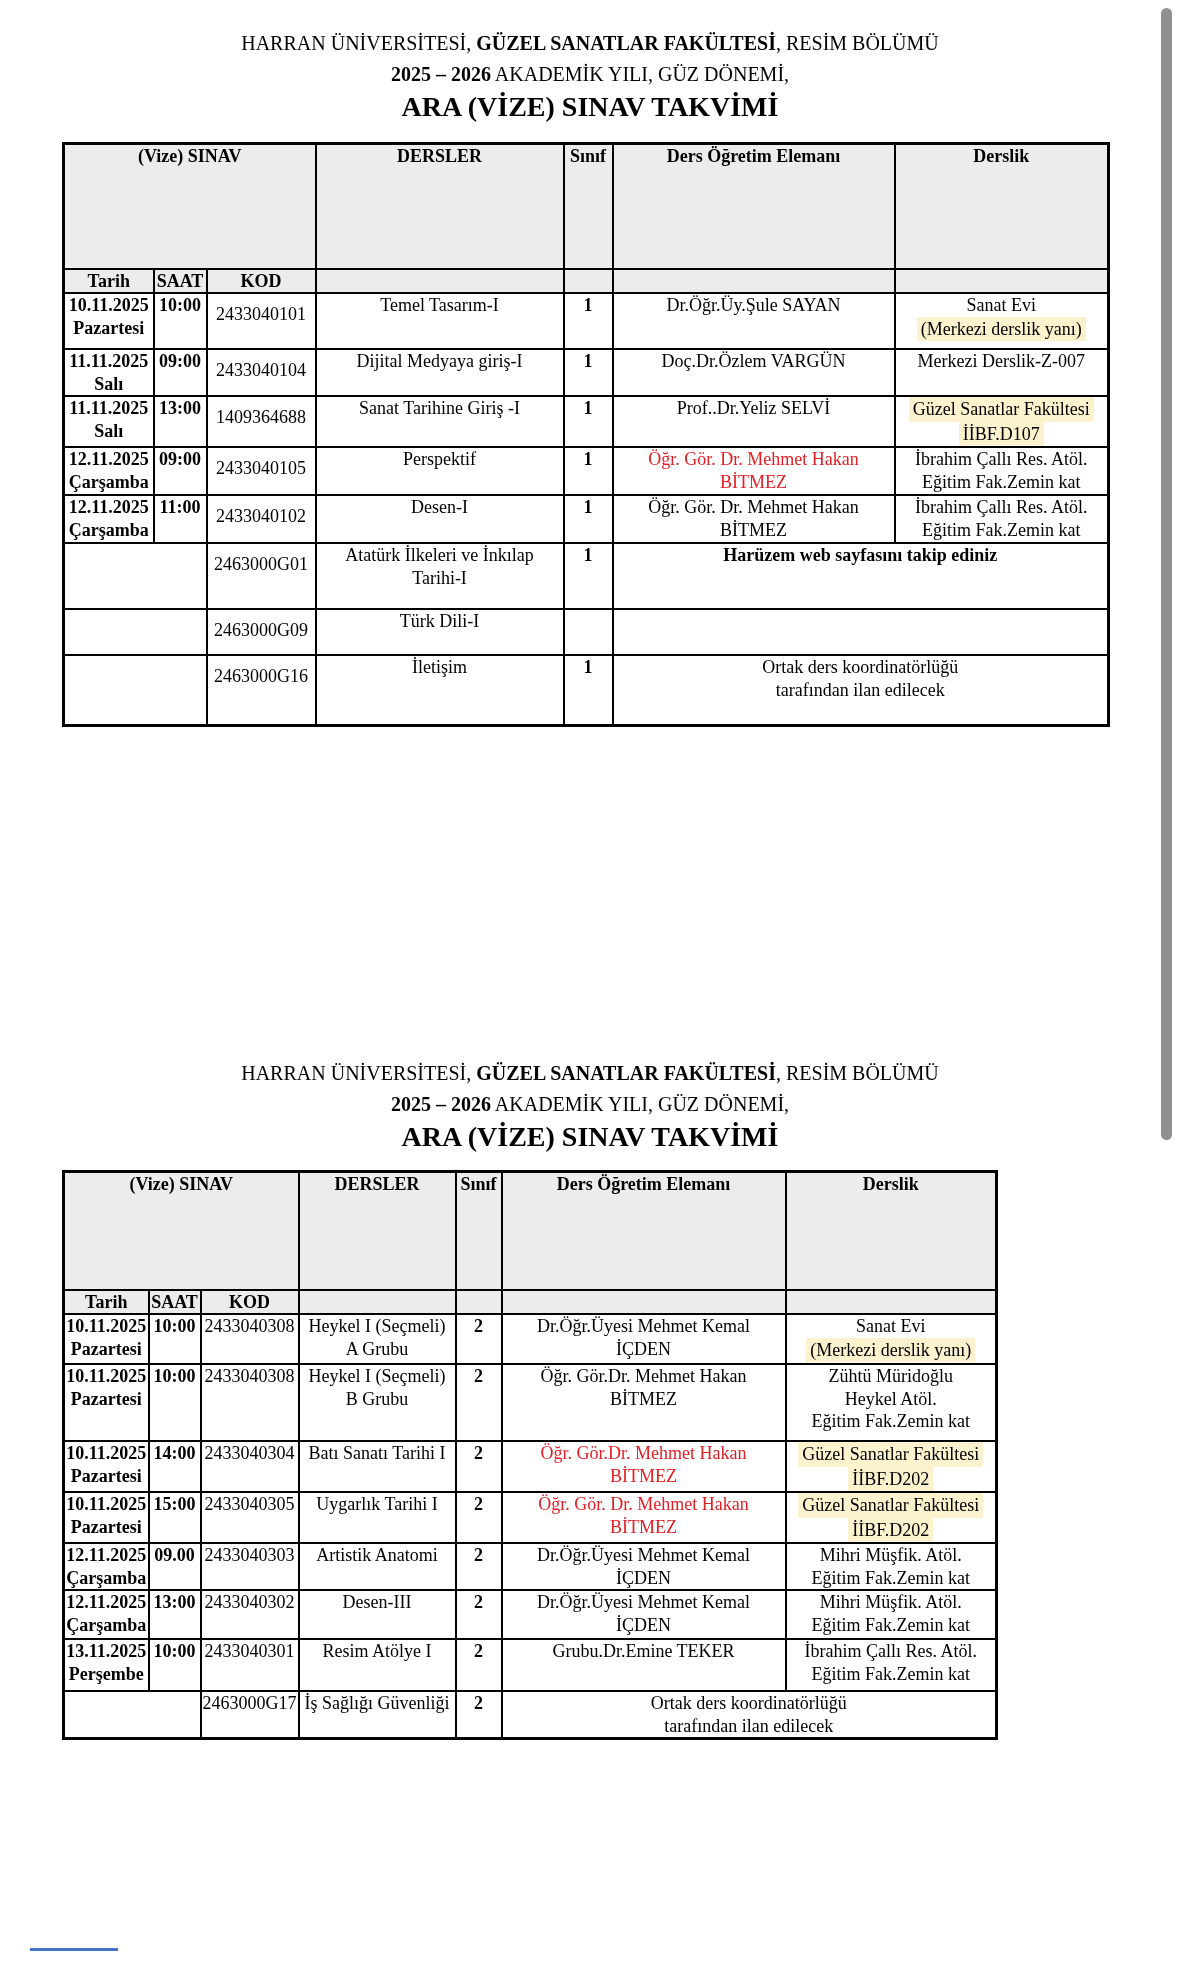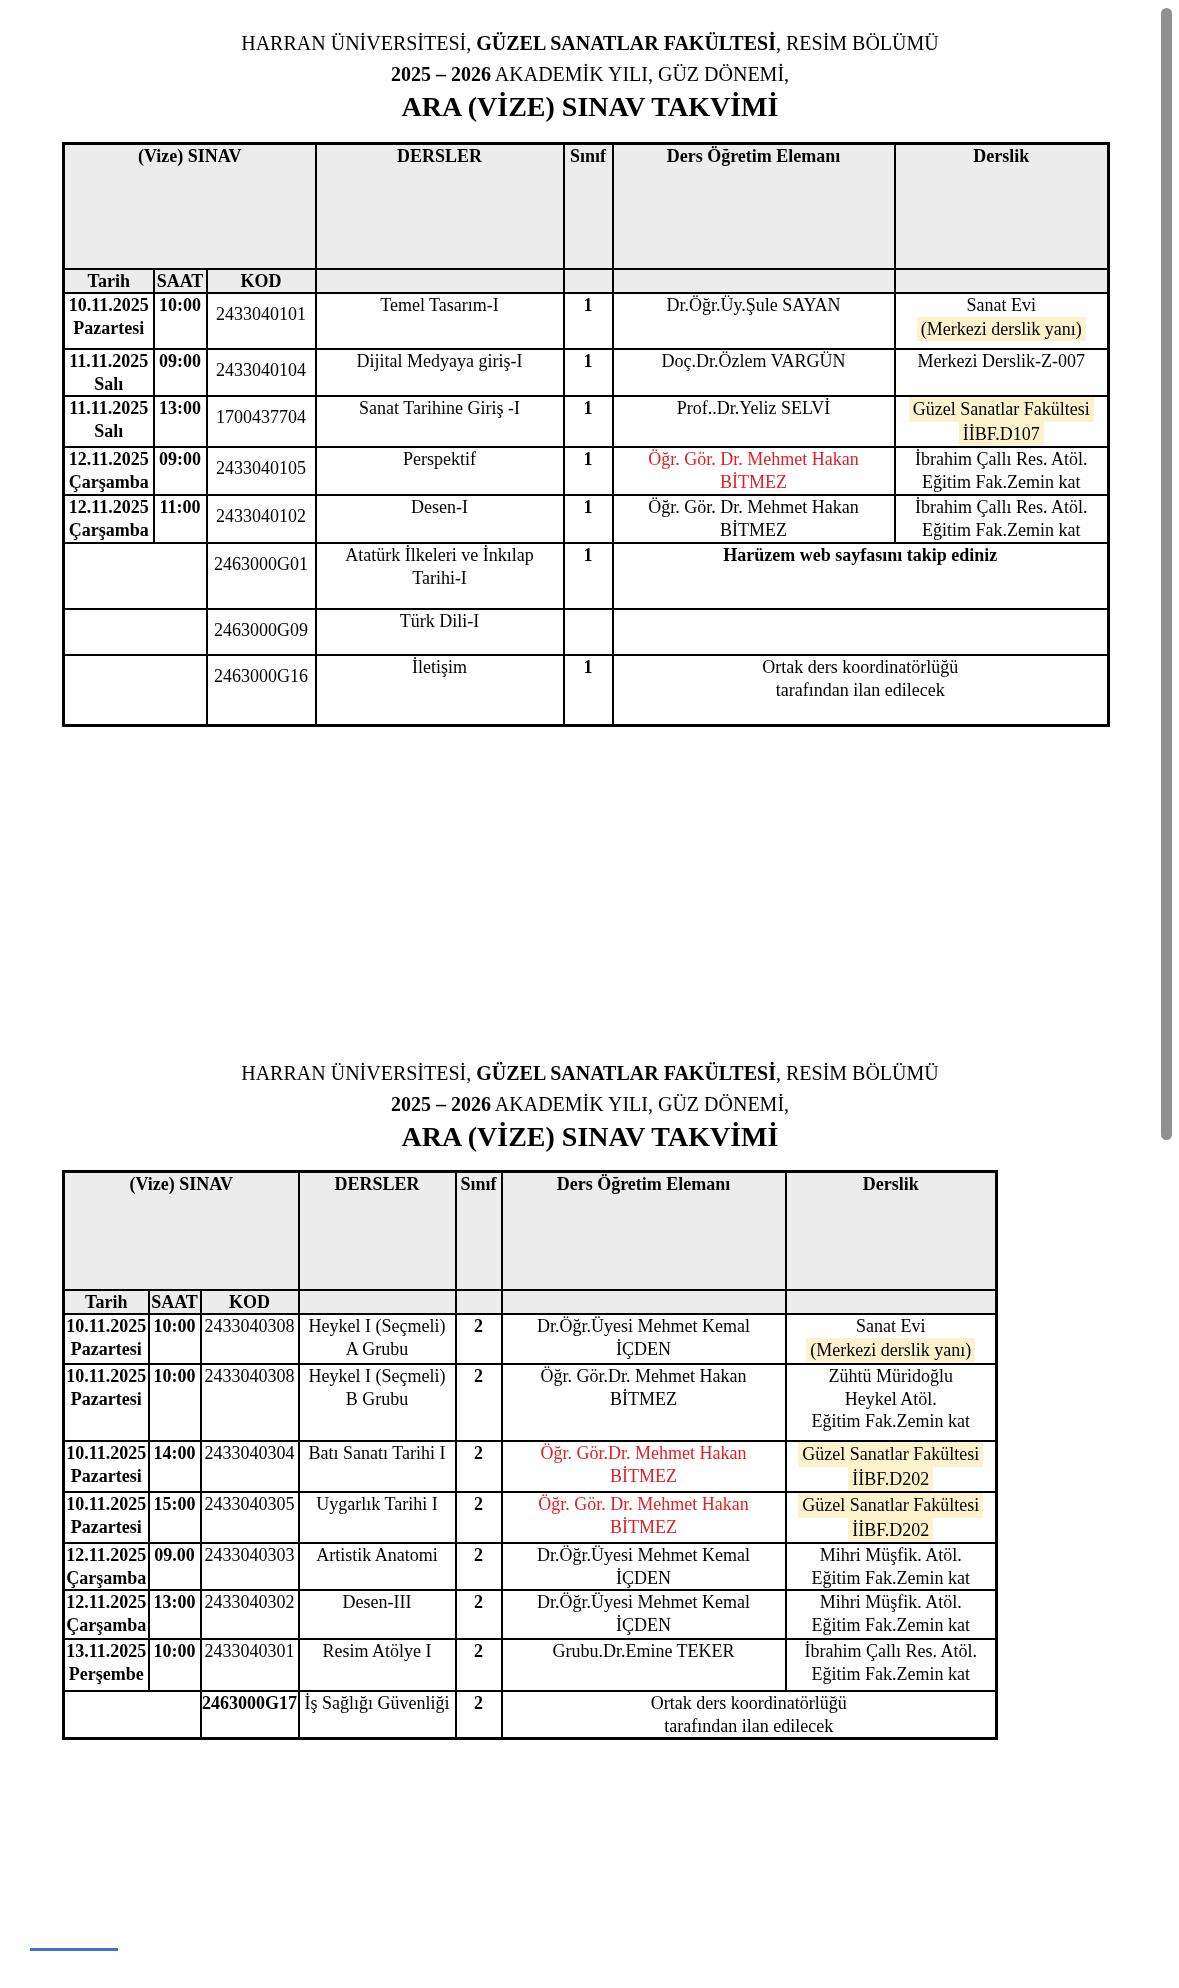--- a/index.html
+++ b/index.html
@@ -30,21 +30,21 @@
   td.hdr{background:var(--hdr);}
   td.vz{text-align:left;padding:10px 0 0 38px;font-weight:bold;font-size:20px;}
   td.hm{vertical-align:middle;font-weight:bold;font-size:19px;}
   td.hs{vertical-align:middle;font-weight:bold;font-size:15px;}
   td.sb{vertical-align:middle;font-weight:bold;font-size:18px;}
   td.dt{font-weight:bold;font-size:17px;padding-top:3px;line-height:1.25;}
   td.tm{font-weight:bold;font-size:17px;padding-top:3px;}
   td.cd{font-size:17px;padding-top:4px;}
   #t1 td.cd{padding-top:9px;}
   td.cd.it{margin-top:24px;}
-  td.cd.bb{font-weight:bold;margin-left:32px;}
+  td.cd.bb{font-weight:normal;margin-left:32px;}
   td.cs{font-size:18px;padding-top:5px;line-height:1.35;}
   td.sn{font-size:17px;font-weight:bold;vertical-align:middle;}
   td.ins{font-size:18px;padding-top:3px;line-height:1.5;}
   td.ins.red{color:var(--red);}
   td.rm{font-size:18px;padding-top:3px;line-height:1.5;}
   .hl{background:var(--hl);padding:1px 4px;display:inline-block;}
   td.mrg{vertical-align:middle;font-size:18px;line-height:1.65;}
   td.mrg.nb{font-weight:bold;}
   .h22{height:22px}.h24{height:24px}.h40{height:40px}.h45{height:45px}.h46{height:46px}
   .h47{height:47px}.h48{height:48px}.h49{height:49px}.h50{height:50px}.h52{height:52px}
@@ -132,21 +132,21 @@
     <td class="rm">
           <div>Merkezi Derslik-Z-007</div>
         </td>
   </tr>
   <tr class="h48">
     <td class="dt">
           <div>11.11.2025</div>
           <div>Salı</div>
         </td>
     <td class="tm">13:00</td>
-    <td class="cd it">1700437704</td>
+    <td class="cd it">1409364688</td>
     <td class="cs">
           <div>Sanat Tarihine Giriş -I</div>
         </td>
     <td class="sn">1</td>
     <td class="ins">
           <div>Prof..Dr.Yeliz SELVİ</div>
         </td>
     <td class="rm">
           <div><span class="hl">Güzel Sanatlar Fakültesi</span></div>
           <div><span class="hl">İİBF.D107</span></div>

